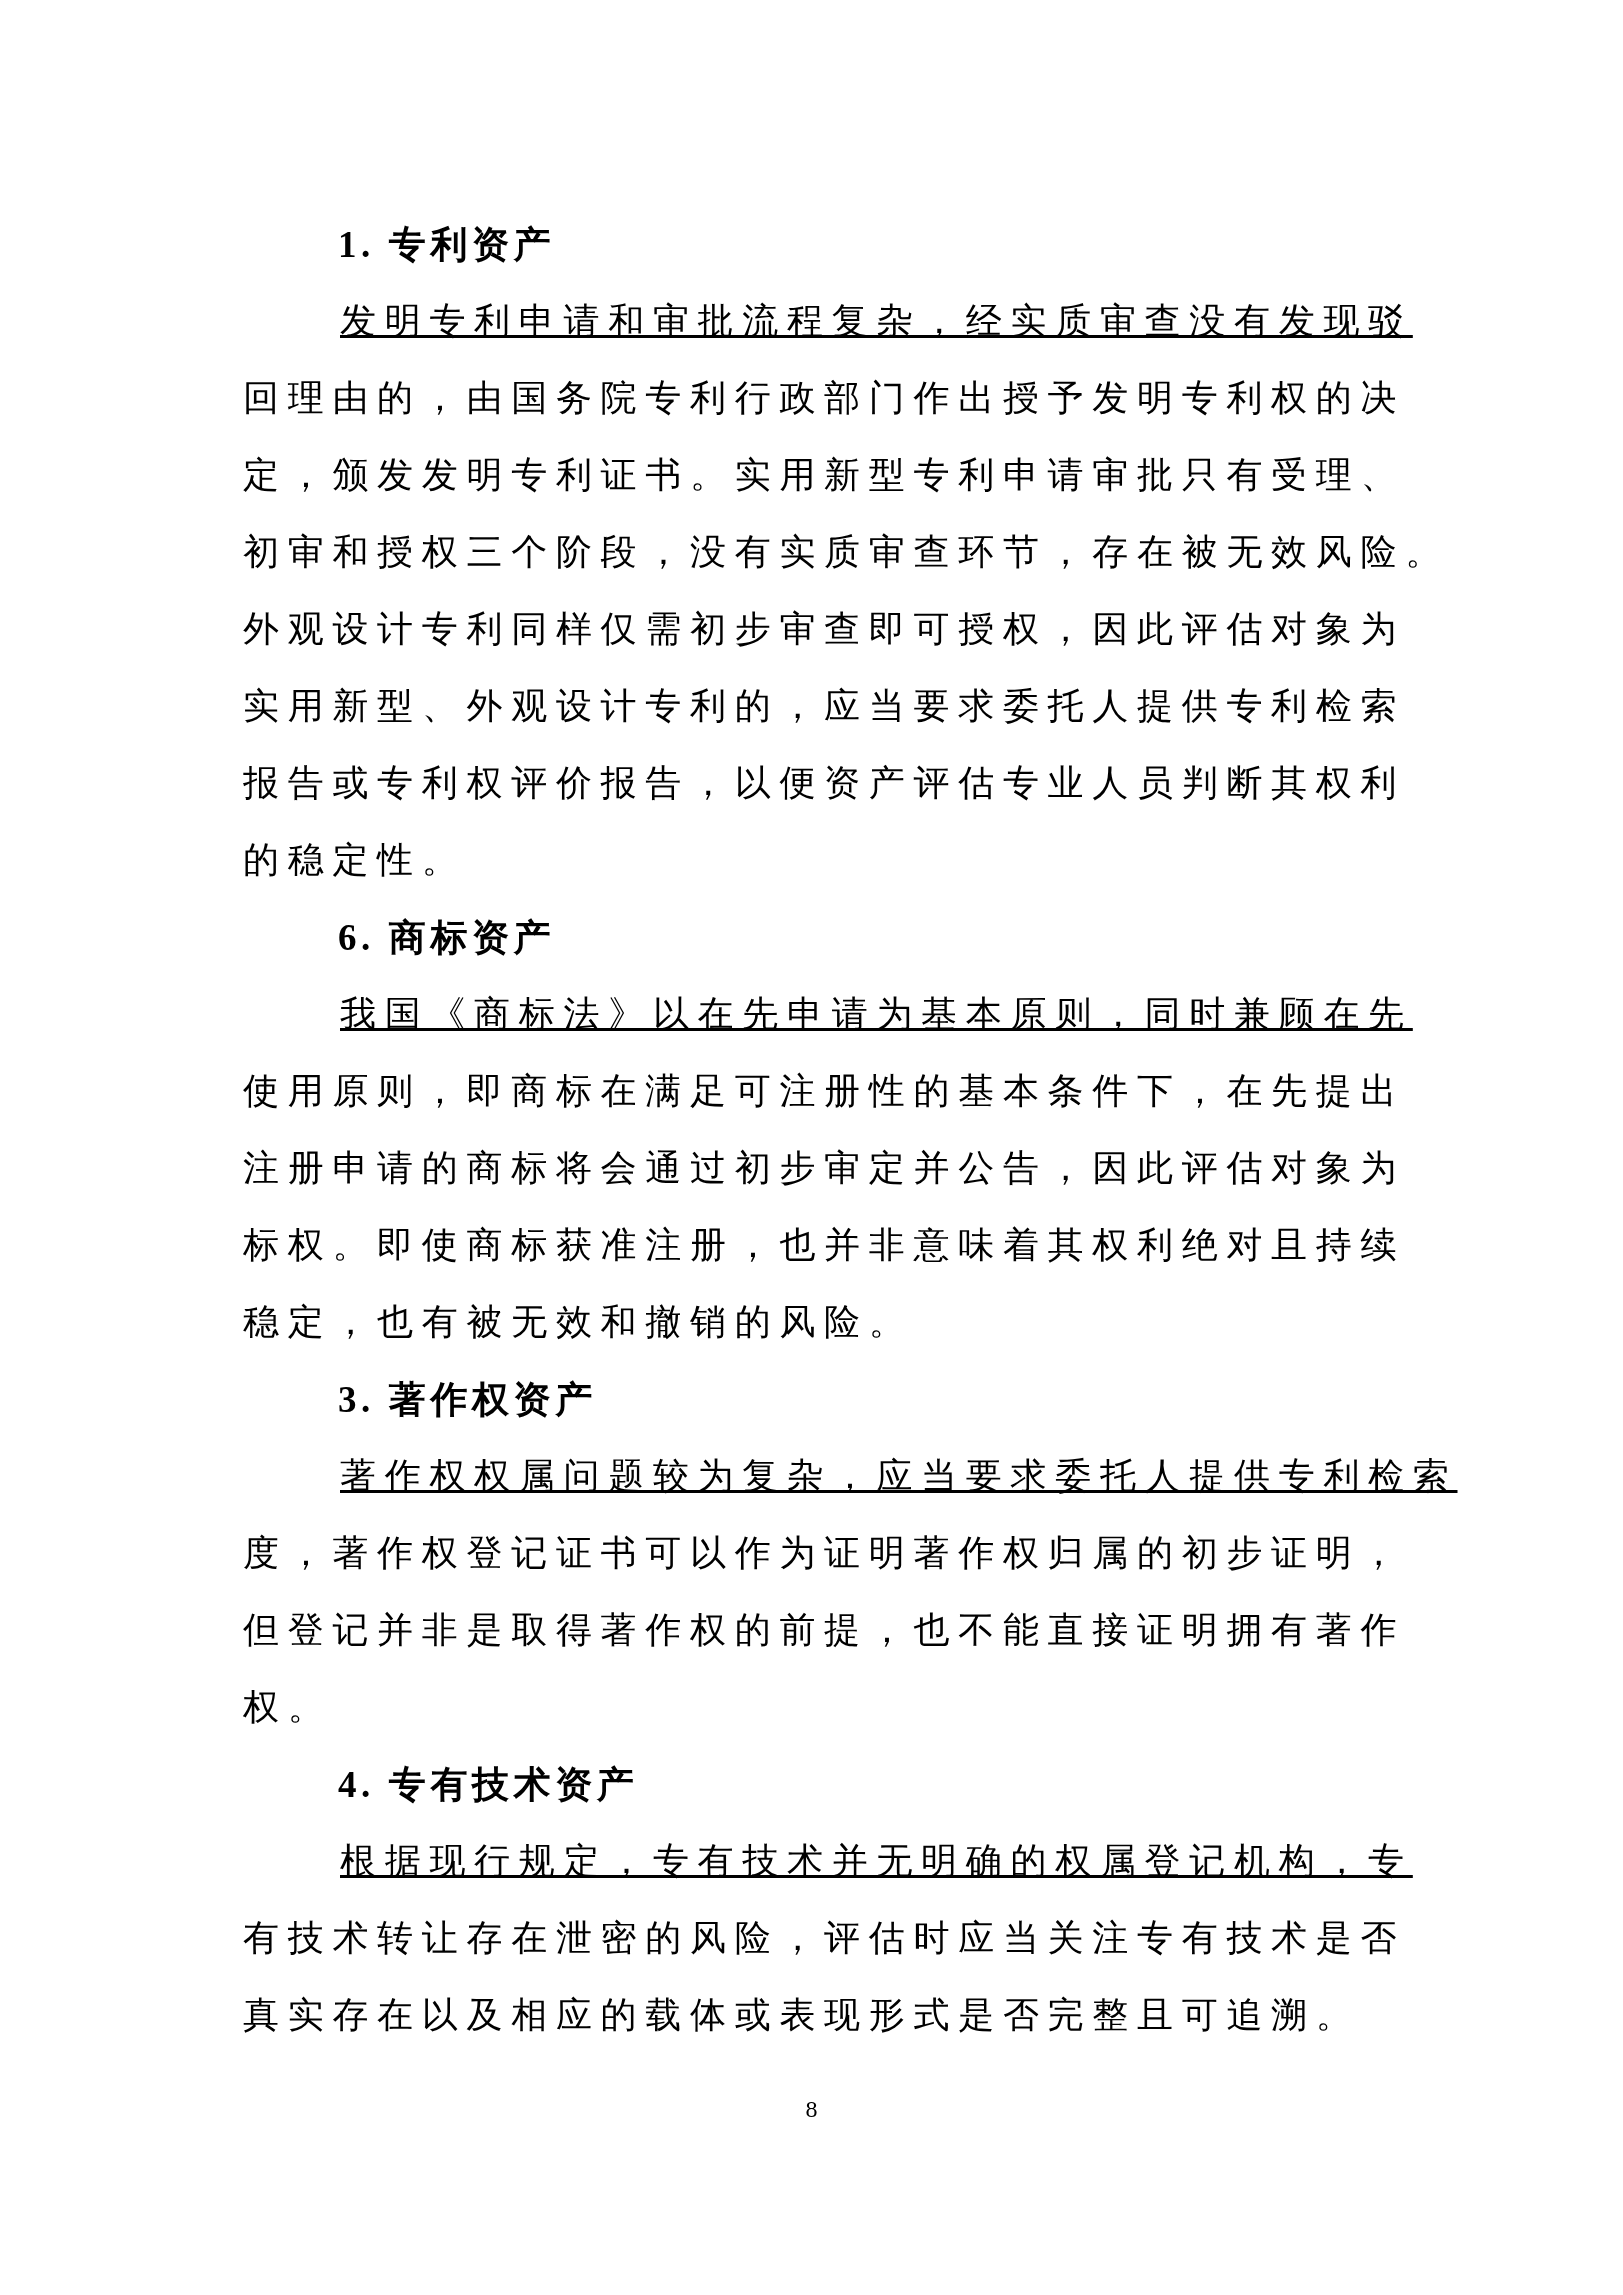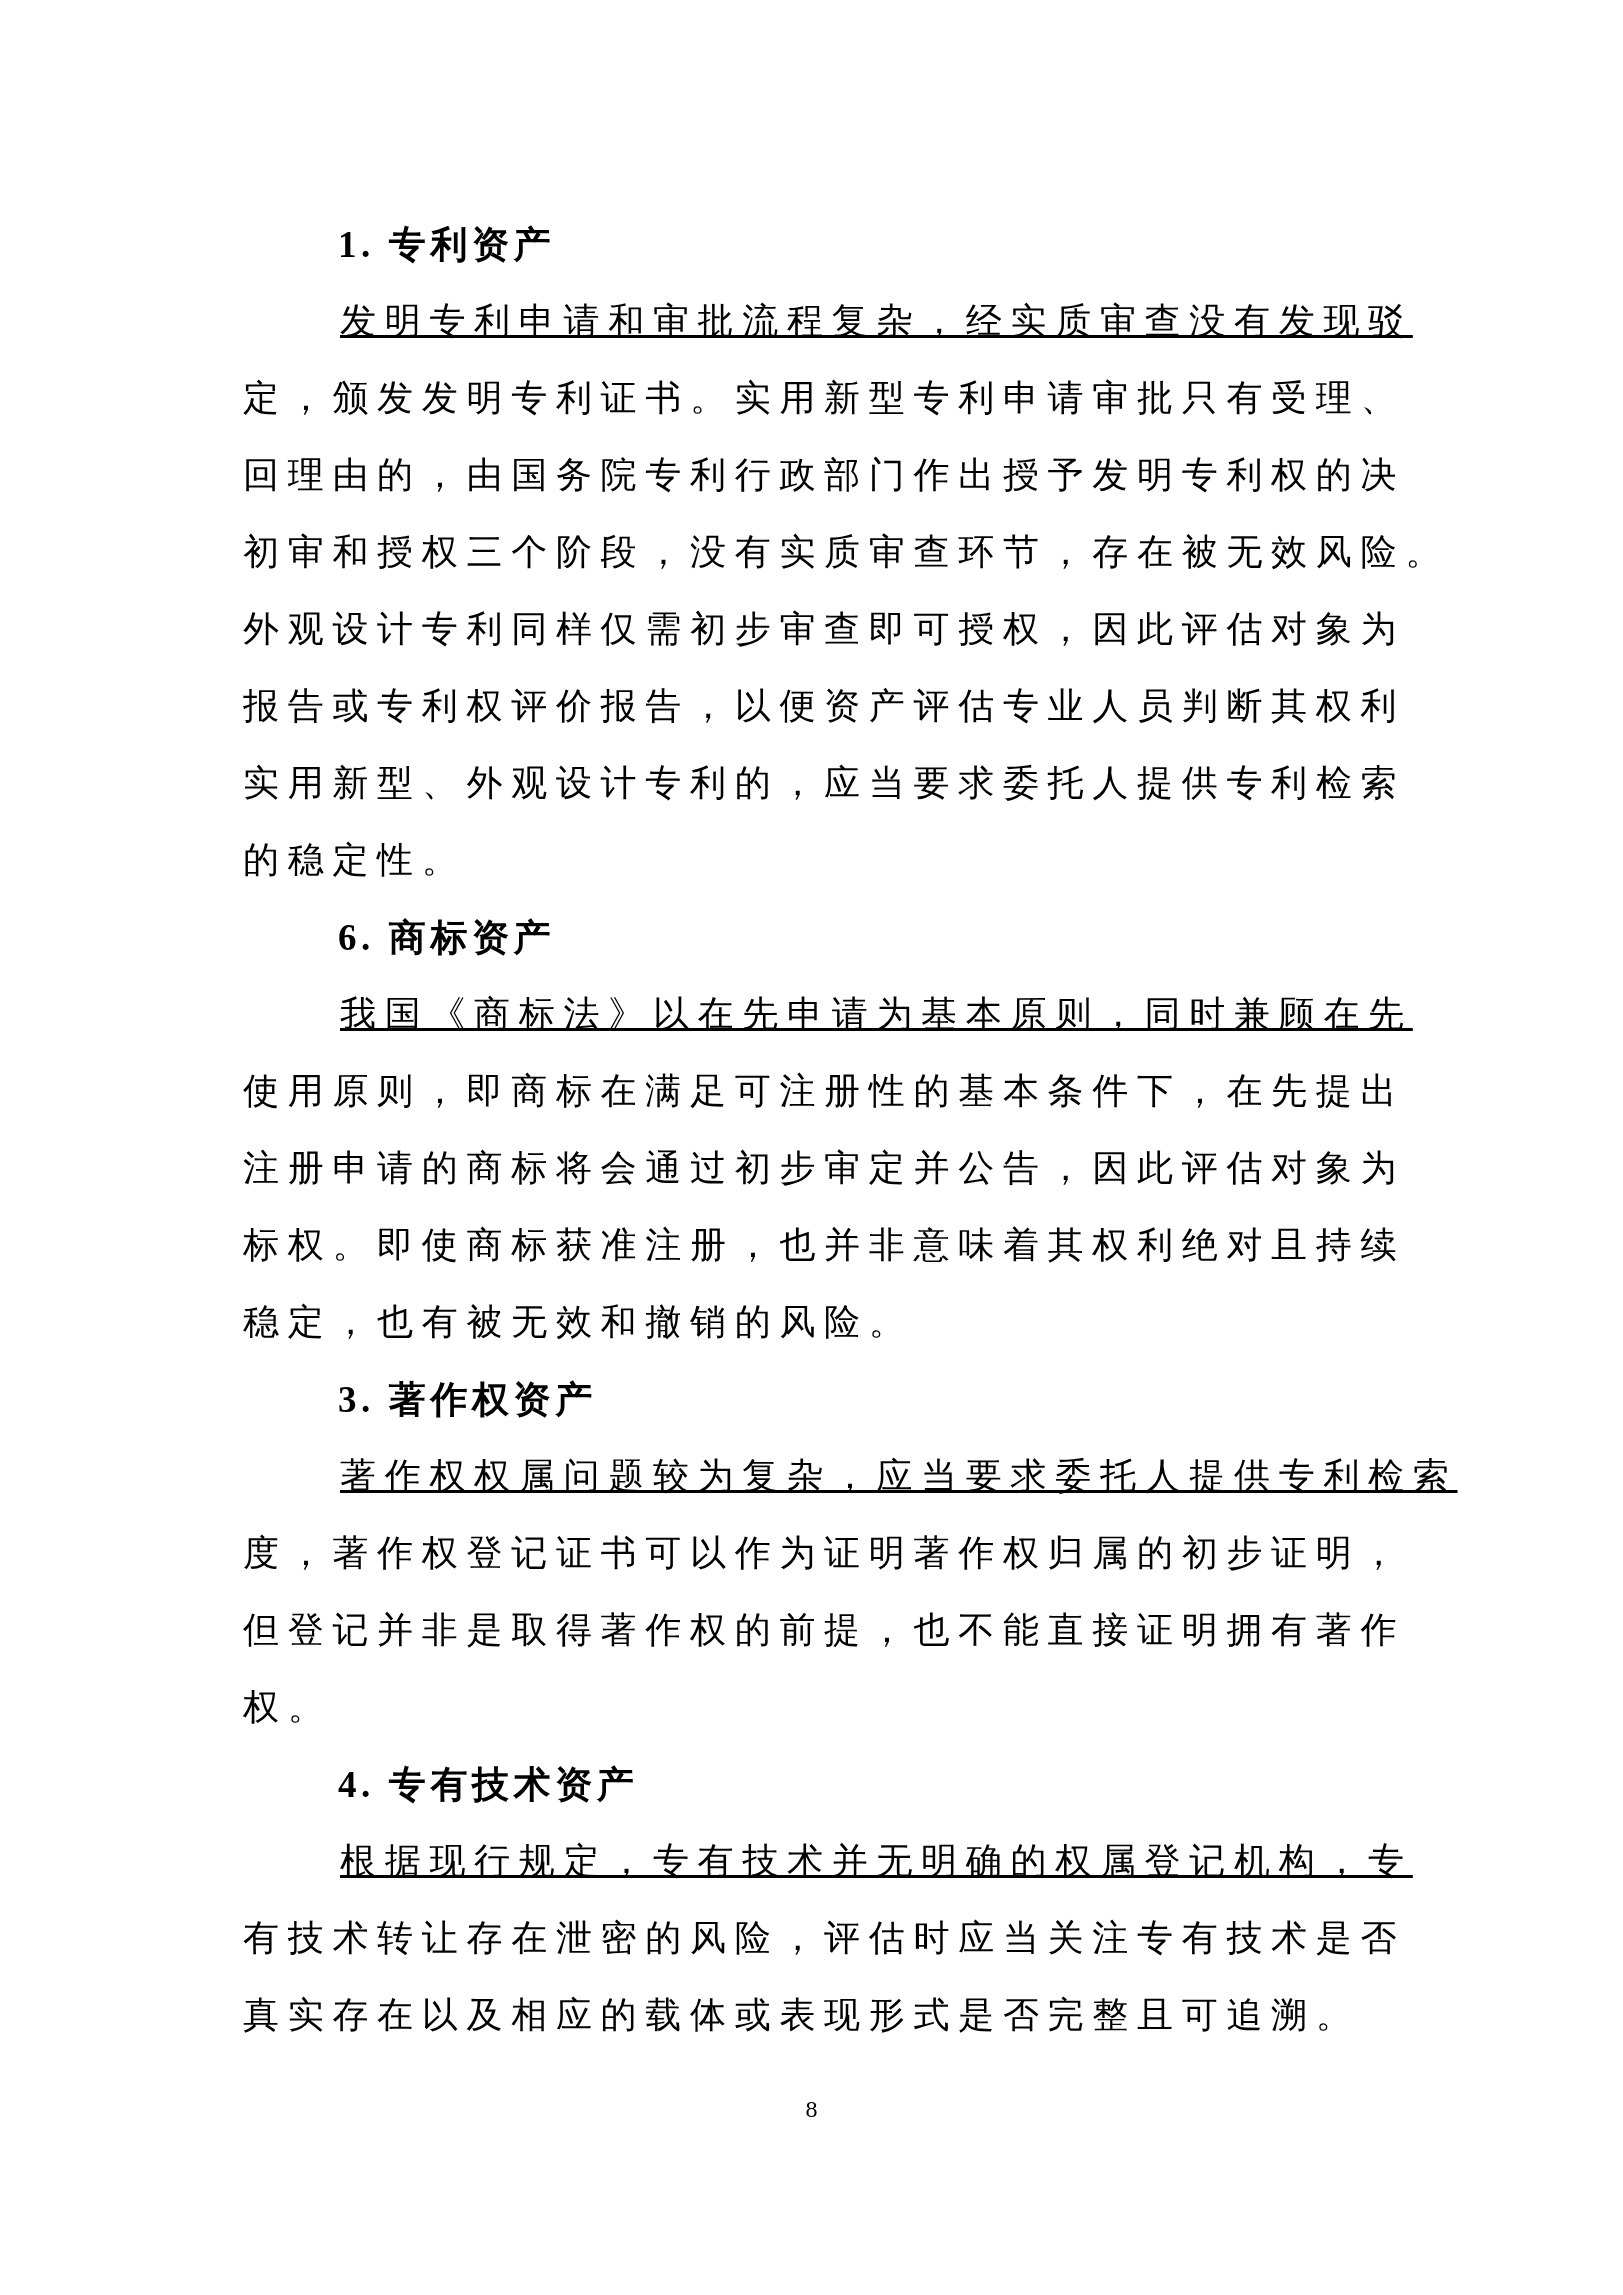--- a/index.html
+++ b/index.html
@@ -51,26 +51,26 @@
     letter-spacing: 0;
   }
 </style>
 </head>
 <body>
 
 <div class="page">
   <main class="content">
       <div class="heading">1. 专利资产</div>
       <div class="line indent">发明专利申请和审批流程复杂，经实质审查没有发现驳</div>
+      <div class="line">回理由的，由国务院专利行政部门作出授予发明专利权的决</div>
       <div class="line">定，颁发发明专利证书。实用新型专利申请审批只有受理、</div>
-      <div class="line">回理由的，由国务院专利行政部门作出授予发明专利权的决</div>
       <div class="line">初审和授权三个阶段，没有实质审查环节，存在被无效风险。</div>
       <div class="line">外观设计专利同样仅需初步审查即可授权，因此评估对象为</div>
+      <div class="line">实用新型、外观设计专利的，应当要求委托人提供专利检索</div>
       <div class="line">报告或专利权评价报告，以便资产评估专业人员判断其权利</div>
-      <div class="line">实用新型、外观设计专利的，应当要求委托人提供专利检索</div>
       <div class="line">的稳定性。</div>
       <div class="heading">6. 商标资产</div>
       <div class="line indent">我国《商标法》以在先申请为基本原则，同时兼顾在先</div>
       <div class="line">使用原则，即商标在满足可注册性的基本条件下，在先提出</div>
       <div class="line">注册申请的商标将会通过初步审定并公告，因此评估对象为</div>
       <div class="line">标权。即使商标获准注册，也并非意味着其权利绝对且持续</div>
       <div class="line">稳定，也有被无效和撤销的风险。</div>
       <div class="heading">3. 著作权资产</div>
       <div class="line indent">著作权权属问题较为复杂，应当要求委托人提供专利检索</div>
       <div class="line">度，著作权登记证书可以作为证明著作权归属的初步证明，</div>

